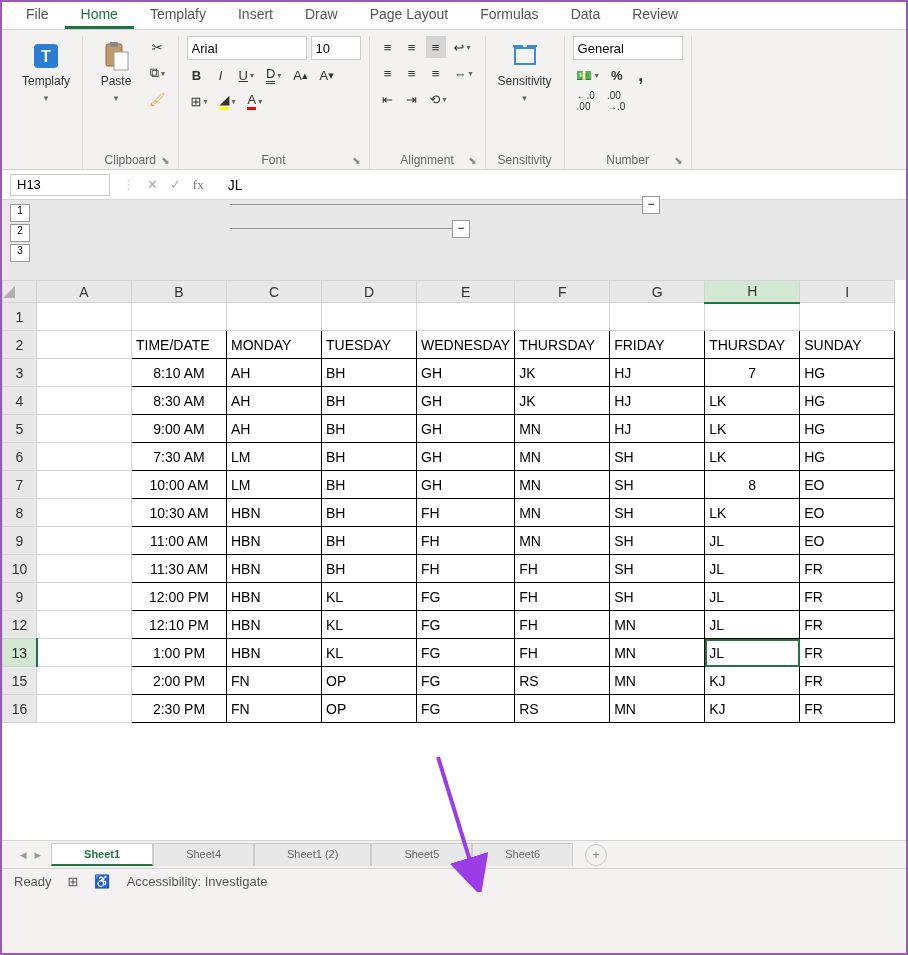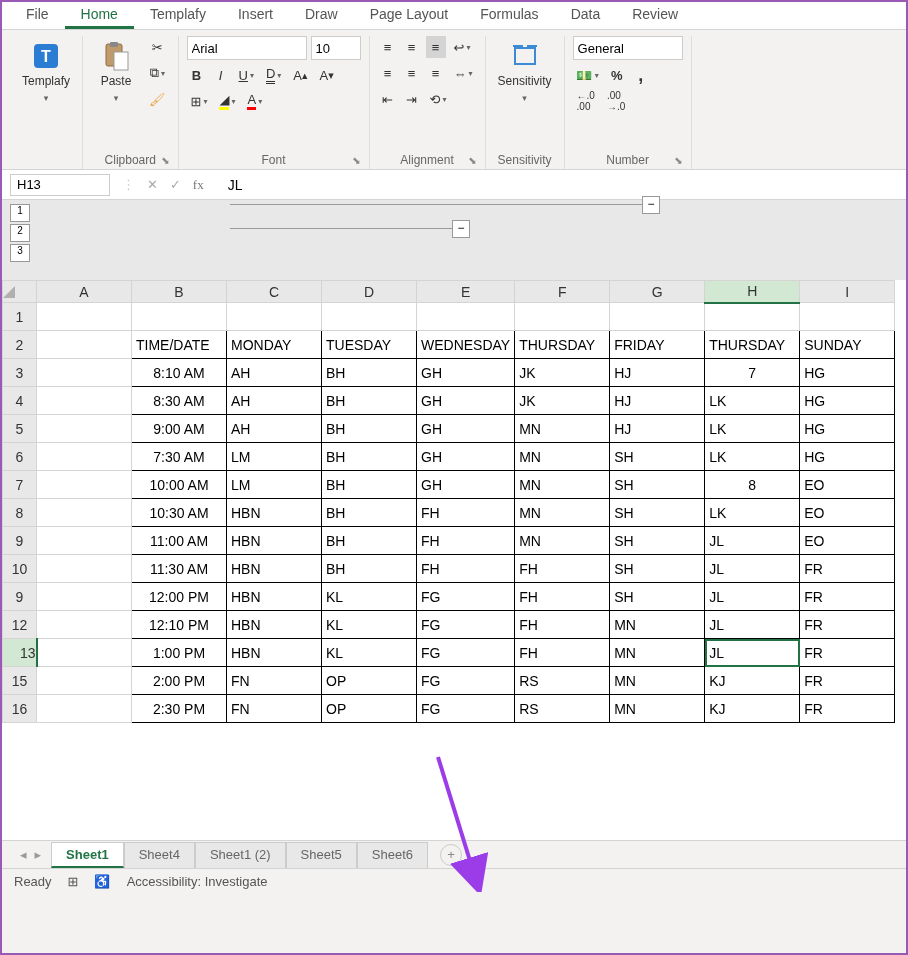--- a/index.html
+++ b/index.html
@@ -49,30 +49,30 @@
 .outline-collapse { position: absolute; right: 0; top: -9px; width: 18px; height: 18px; border: 1px solid #999; background: #fff; font-size: 12px; text-align: center; line-height: 14px; }
 
 
 .grid-wrap { background: #fff; overflow: auto; height: 560px; }
 .grid { border-collapse: collapse; }
 .grid th, .grid td { border: 1px solid #d4d4d4; font-size: 14px; font-family: Arial; }
 .grid .colhdr { background: #e8e8e8; text-align: center; font-weight: normal; color: #333; height: 22px; }
 .grid .rowhdr { background: #e8e8e8; text-align: center; font-weight: normal; color: #333; width: 34px; }
 .grid .selall { background: #e8e8e8; width: 34px; }
 .grid .colhdr.sel { background: #d2e8d2; border-bottom: 2px solid #217346; }
-.grid .rowhdr.sel { background: #d2e8d2; border-right: 2px solid #217346; text-align: right; }
+.grid .rowhdr.sel { background: #d2e8d2; border-right: 2px solid #217346; }
 .grid td.cell { padding: 2px 4px; height: 28px; min-width: 90px; }
 .grid td.cell.data { border: 1.5px solid #000; }
 .grid td.cell.sel { outline: 2px solid #217346; outline-offset: -2px; }
 .grid td.cell.ralign { text-align: center; }
 
 
 .sheet-tabs { display: flex; align-items: center; background: #f3f2f1; border-top: 1px solid #d4d4d4; height: 28px; padding: 0 8px; gap: 0; }
 .sheet-nav { display: flex; gap: 8px; color: #999; padding: 0 10px; }
-.sheet-tab { padding: 4px 14px; border: 1px solid #ccc; background: #e8e8e8; font-size: 13px; cursor: pointer; color: #666; border-bottom: none; }
+.sheet-tab { padding: 4px 32px; border: 1px solid #ccc; background: #e8e8e8; font-size: 11px; cursor: pointer; color: #666; border-bottom: none; }
 .sheet-tab.active { background: #fff; font-weight: 600; color: #217346; border-bottom: 2px solid #217346; }
 .sheet-new { width: 22px; height: 22px; border: 1px solid #ccc; border-radius: 50%; text-align: center; margin-left: 12px; color: #888; cursor: pointer; line-height: 20px; }
 
 
 .status-bar { display: flex; align-items: center; background: #f3f2f1; border-top: 1px solid #d4d4d4; height: 26px; padding: 0 12px; gap: 16px; font-size: 13px; color: #555; }
 
 
 .arrow { position: absolute; left: 428px; top: 750px; pointer-events: none; }
 
 svg { display: block; }

